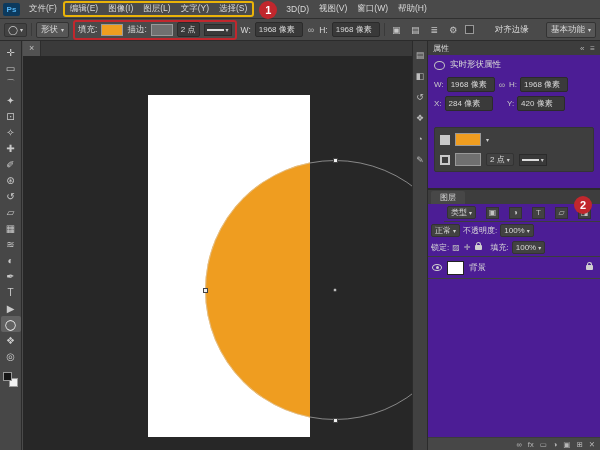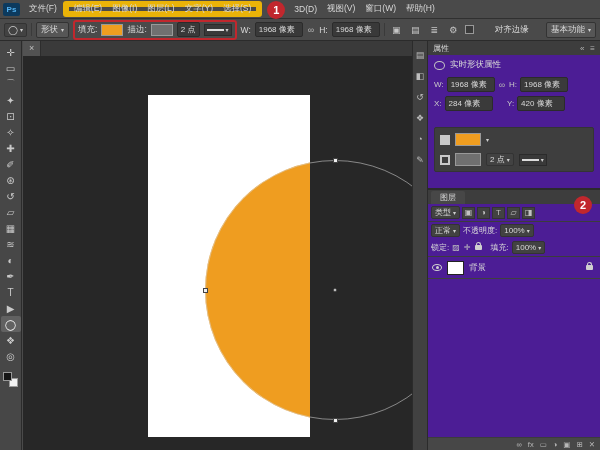--- a/index.html
+++ b/index.html
@@ -6,21 +6,21 @@
   #app{position:relative;width:600px;height:450px;background:#4a4a4a;overflow:hidden;
        font-family:"Liberation Sans","DejaVu Sans",sans-serif;font-size:8.5px;color:#d8d8d8;}
   #app *{box-sizing:border-box;}
 
   
   .menubar{position:absolute;top:0;left:0;width:100%;height:19px;display:flex;align-items:center;
            background:#4a4a4a;border-bottom:1px solid #303030;z-index:30;padding-left:3px;}
   .ps-logo{width:17px;height:13px;background:#0c3a5e;color:#53b2f1;font-weight:bold;font-size:8px;
            display:flex;align-items:center;justify-content:center;border-radius:2px;margin-right:4px;flex:none;}
   .menu-item{padding:2px 5px;white-space:nowrap;cursor:default;}
-  .annotation-box{display:flex;align-items:center;border:6px solid #eab308;border-radius:3px;margin:0 1px;height:16px;justify-content:center;}
+  .annotation-box{display:flex;align-items:center;border:2px solid #eab308;border-radius:3px;margin:0 1px;height:16px;justify-content:center;}
   .badge{width:18px;height:18px;border-radius:50%;background:#C1272D;color:#fff;font-weight:bold;font-size:11px;
          display:flex;align-items:center;justify-content:center;flex:none;z-index:40;
          font-family:"Liberation Sans",sans-serif;}
   .badge1{margin:0 4px;position:relative;top:1px;}
 
   
   .optionsbar{position:absolute;top:19px;left:0;width:100%;height:22px;display:flex;align-items:center;
               background:#4a4a4a;border-bottom:1px solid #2b2b2b;z-index:20;padding:0 4px;gap:4px;}
   .obar-sep{width:1px;height:13px;background:#3a3a3a;flex:none;}
   .tool-preset{display:flex;align-items:center;gap:2px;background:#424242;border:1px solid #333;
@@ -100,21 +100,21 @@
   .swatch-lg{width:26px;height:13px;border:1px solid #999;flex:none;}
   .swatch-lg.fill{background:#EF9D20;}
   .swatch-lg.stroke{background:#707070;}
   .mini-dd{display:flex;align-items:center;gap:2px;background:#424242;border:1px solid #333;
            border-radius:2px;padding:0 3px;height:13px;white-space:nowrap;font-size:8px;}
 
   
   .layers{position:absolute;top:149px;left:0;right:0;bottom:0;}
   .layers-tabbar{height:14px;background:#3d3d3d;display:flex;align-items:flex-end;padding:0 3px;}
   .layers-tab{background:#474747;border-radius:2px 2px 0 0;padding:1px 9px;font-size:8px;}
-  .layers-filter{display:flex;align-items:center;gap:2px;padding:2px 3px;border-bottom:1px solid #3c3c3c;}
+  .layers-filter{display:flex;align-items:center;gap:10px;padding:2px 3px;border-bottom:1px solid #3c3c3c;margin-left:16px;}
   .filter-icon{width:13px;height:12px;display:flex;align-items:center;justify-content:center;
                background:#424242;border:1px solid #333;font-size:8px;color:#c2c2c2;flex:none;}
   .layers-blend,.layers-lock{display:flex;align-items:center;gap:3px;padding:2px 3px;font-size:8px;}
   .layers-lock{border-bottom:1px solid #3c3c3c;}
   .lock-mini{display:flex;gap:4px;align-items:center;color:#c2c2c2;font-size:8px;}
   .layer-row{height:22px;display:flex;align-items:center;gap:5px;padding:0 4px;border-bottom:1px solid #404040;}
   .layer-row.selected{background:#3B6FA0;color:#fff;}
   .eye{width:10px;height:7px;border:1px solid #d0d0d0;border-radius:50%;position:relative;flex:none;}
   .eye::after{content:"";position:absolute;left:2.5px;top:1px;width:3px;height:3px;border-radius:50%;background:#d0d0d0;}
   .thumb{width:17px;height:14px;background:#fff;border:1px solid #222;position:relative;overflow:hidden;flex:none;}

